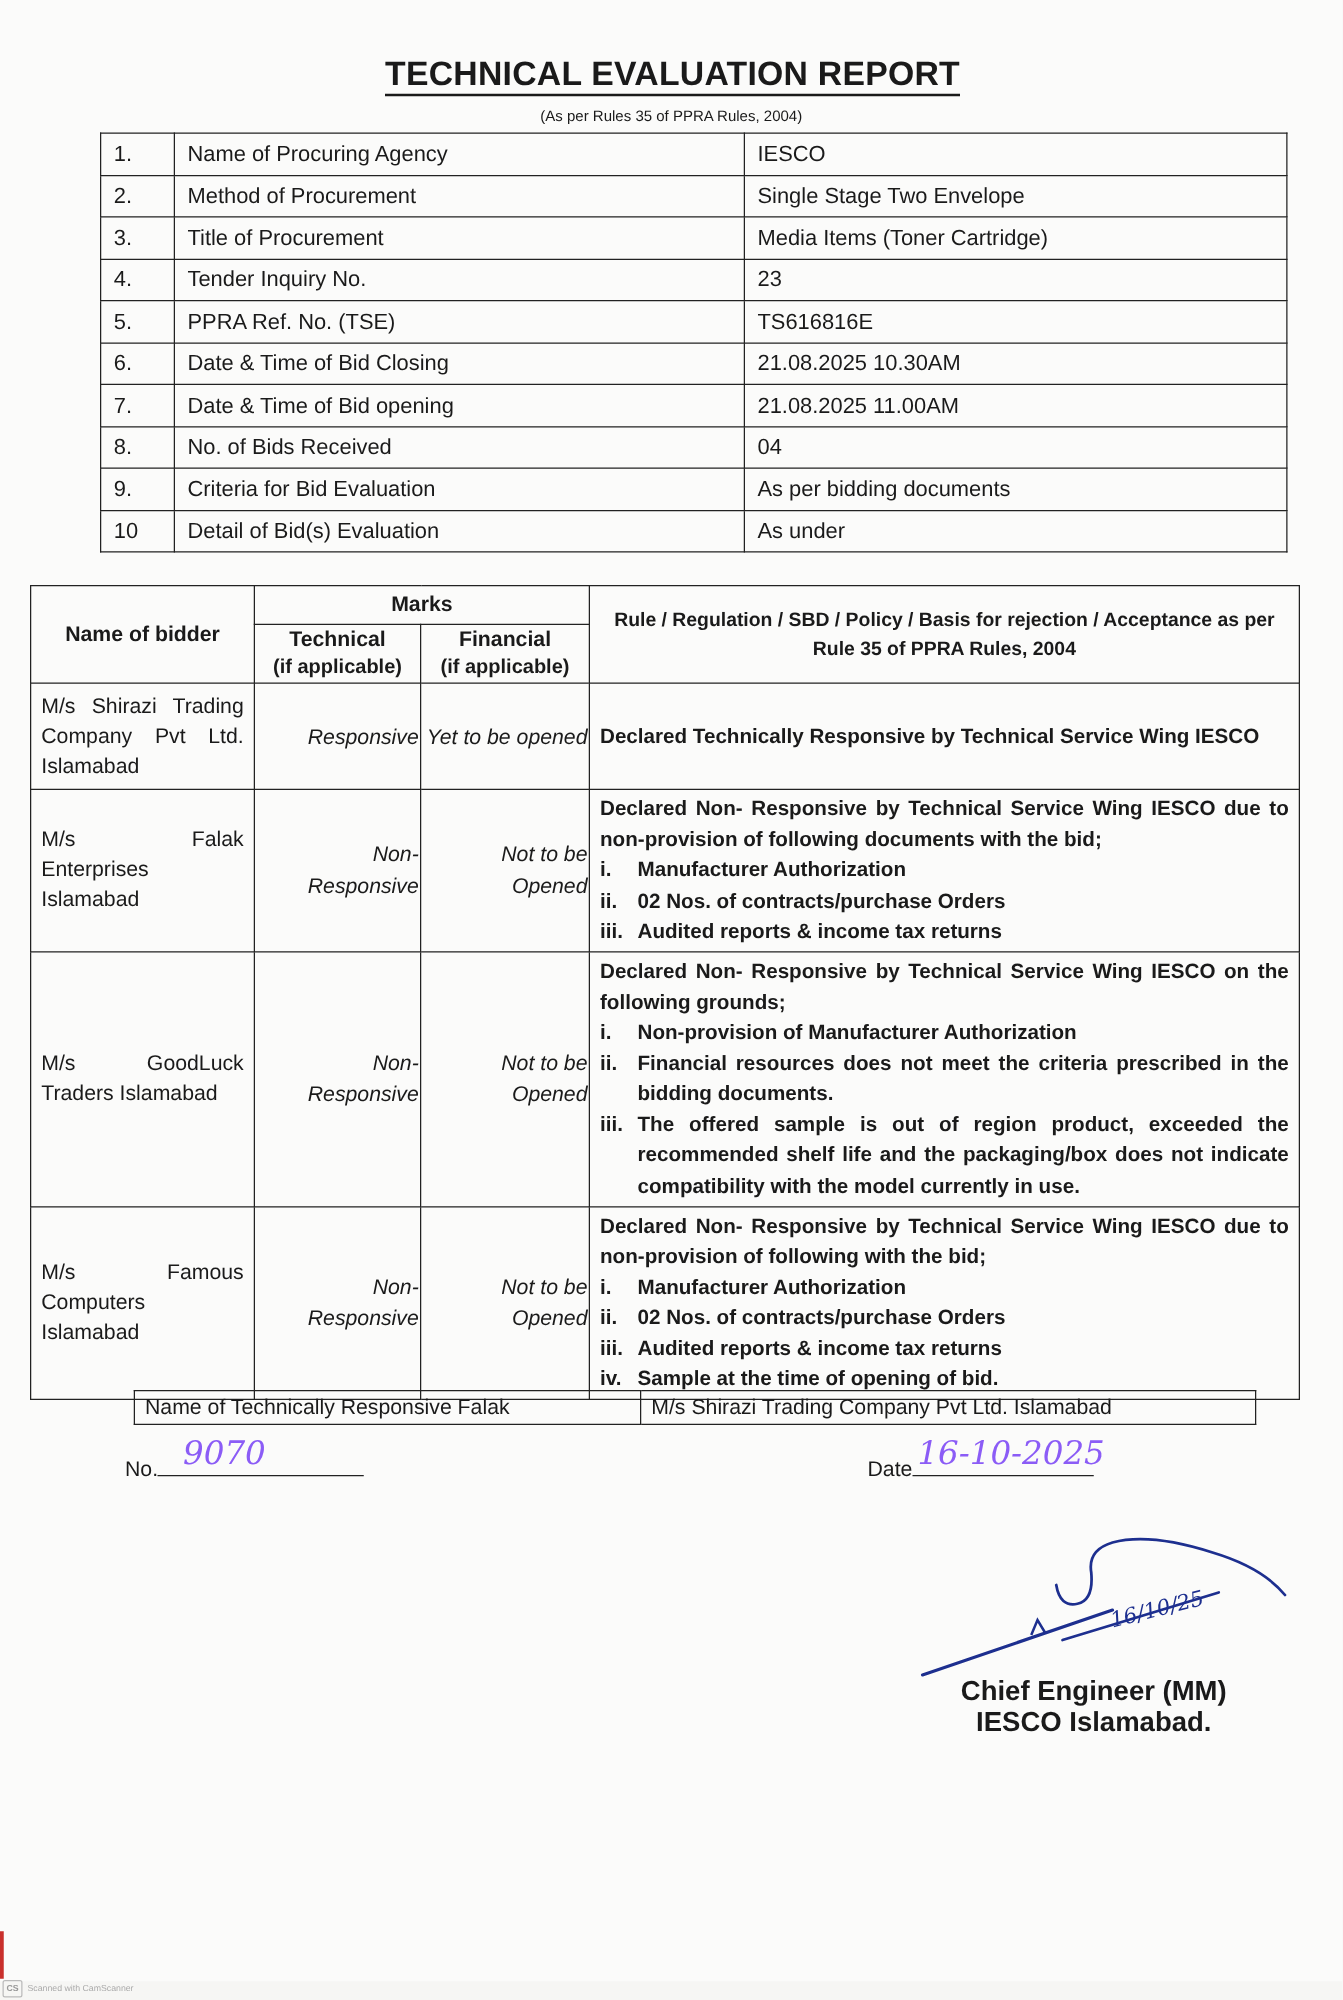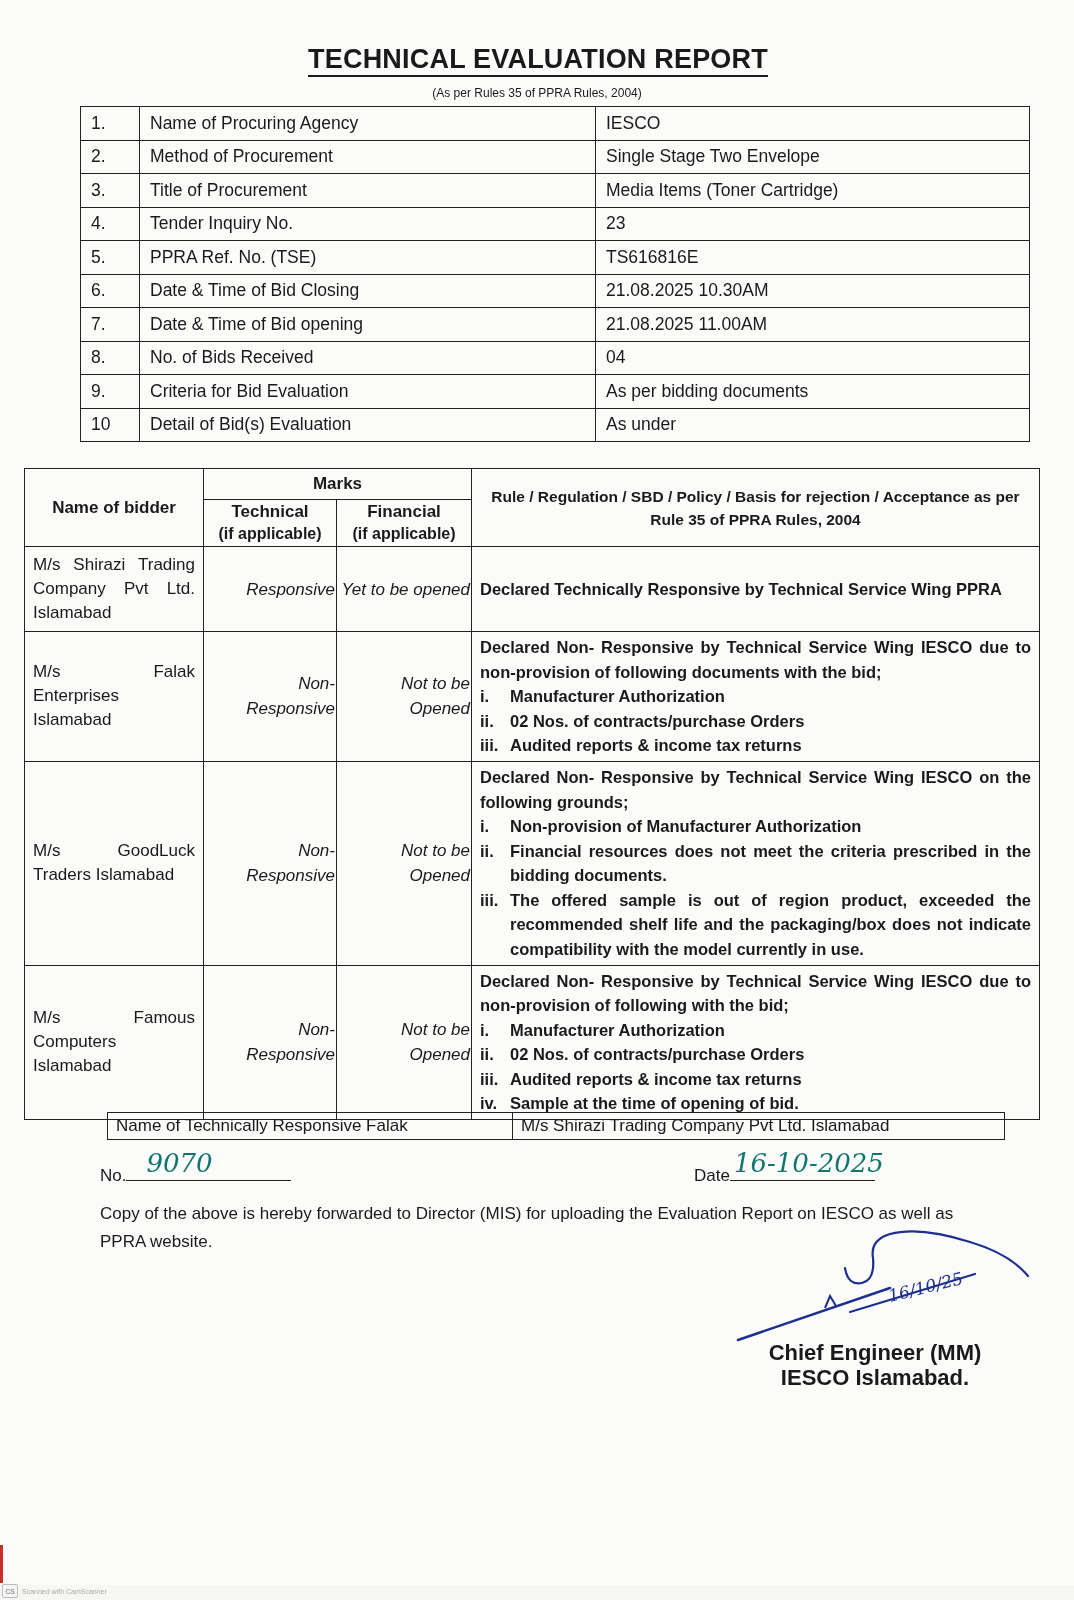--- a/index.html
+++ b/index.html
@@ -64,21 +64,21 @@
     }
     .ref-no { left: 100px; }
     .ref-date { left: 694px; }
     .blank {
       display: inline-block; border-bottom: 1.5px solid #222; position: relative;
       vertical-align: baseline;
     }
     .hand {
       position: absolute; bottom: 2px; left: 20px;
       font-family: "DejaVu Serif", serif; font-style: italic;
-      color: #0f766e; font-size: 26px; white-space: nowrap;
+      color: #8b5cf6; font-size: 26px; white-space: nowrap;
     }
     .copy-text {
       position: absolute; left: 100px; top: 1200px; width: 860px;
       font-size: 17px; line-height: 28px;
     }
     .signature { position: absolute; left: 730px; top: 1228px; width: 310px; height: 120px; }
     .sig-block {
       position: absolute; left: 760px; top: 1340px; width: 230px;
       text-align: center; font-weight: bold; font-size: 22px; line-height: 25px;
     }
@@ -172,21 +172,21 @@
           <div class="small">(if applicable)</div>
         </th>
       </tr>
     </thead>
     <tbody id="eval-body">
         <tr style="height: 80px;">
           <td class="name-cell">M/s Shirazi Trading Company Pvt Ltd. Islamabad</td>
           <td class="center-cell">Responsive</td>
           <td class="center-cell">Yet to be opened</td>
           <td class="rule-cell">
-            <div>Declared Technically Responsive by Technical Service Wing PPRA</div>
+            <div>Declared Technically Responsive by Technical Service Wing IESCO</div>
           </td>
         </tr>
         <tr style="height: 122px;">
           <td class="name-cell">M/s Falak Enterprises Islamabad</td>
           <td class="center-cell">Non- Responsive</td>
           <td class="center-cell">Not to be Opened</td>
           <td class="rule-cell">
             <div>Declared Non- Responsive by Technical Service Wing IESCO due to non-provision of following documents with the bid;</div>
             <ol>
               <li>
@@ -264,21 +264,20 @@
   </tbody>
     </table>
 
   <div class="ref-line ref-no">
     <span>No.</span><span class="blank" style="width:165px;height:20px;"><span class="hand">9070</span></span>
   </div>
   <div class="ref-line ref-date">
     <span>Date</span><span class="blank" style="width:145px;height:20px;"><span class="hand" style="left:4px;">16-10-2025</span></span>
   </div>
 
-  <div class="copy-text">Copy of the above is hereby forwarded to Director (MIS) for uploading the Evaluation Report on IESCO as well as PPRA website.</div>
 
   <svg class="signature" viewBox="0 0 310 120">
     <path d="M8 112 L160 60" stroke="#1d2f8f" stroke-width="2.5" fill="none" stroke-linecap="round"></path>
     <path d="M95 80 L100 68 L106 78" stroke="#1d2f8f" stroke-width="2" fill="none"></path>
     <path d="M115 40 Q118 58 132 55 Q145 52 143 30 Q140 12 160 6 Q190 -2 240 14 Q280 26 298 48" stroke="#1d2f8f" stroke-width="2.2" fill="none" stroke-linecap="round"></path>
     <path d="M120 84 L245 46" stroke="#1d2f8f" stroke-width="2.2" fill="none" stroke-linecap="round"></path>
     <text x="160" y="74" transform="rotate(-14 160 74)" font-family="DejaVu Serif, serif" font-style="italic" font-size="17" fill="#1d2f8f">16/10/25</text>
   </svg>
 
   <div class="sig-block">

